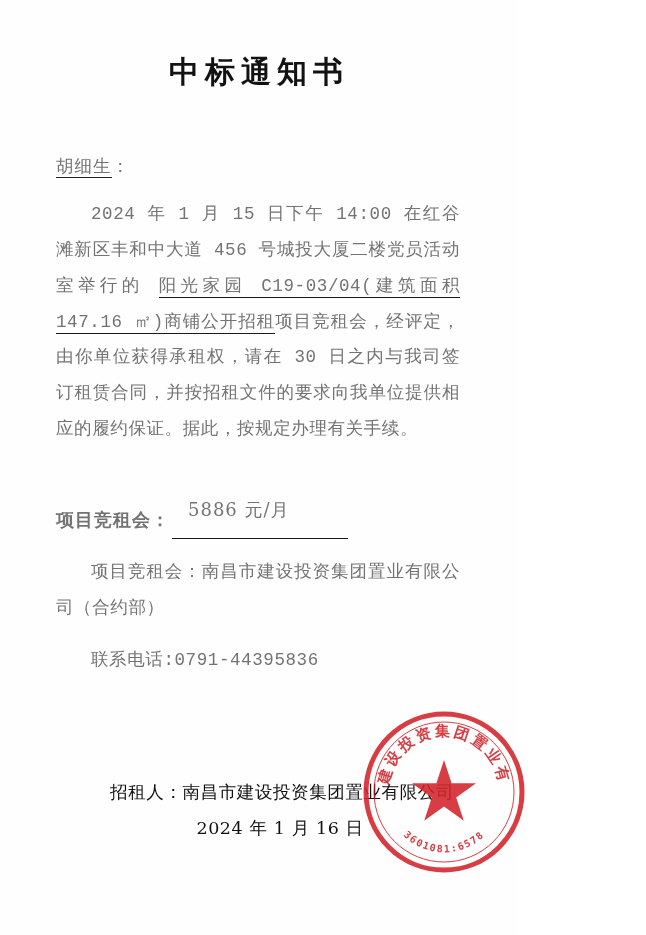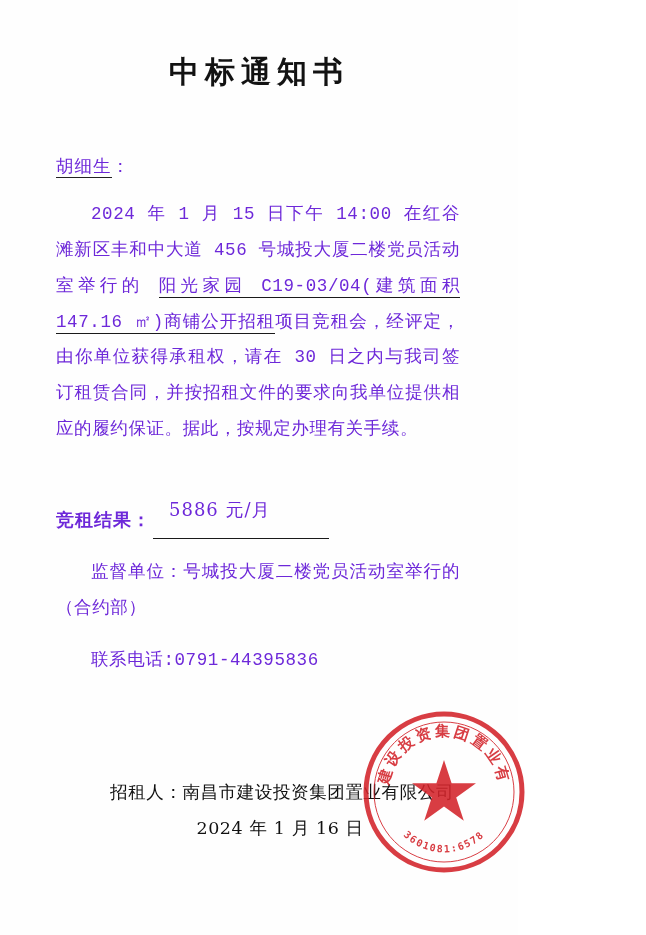--- a/index.html
+++ b/index.html
@@ -32,21 +32,21 @@
     margin-top: 52px;
     font-family: "DejaVu Serif", "Liberation Serif", serif;
     color: #121212;
   }
 
   .body-block {
     margin: 0 58px 0 56px;
     font-size: 17.5px;
     line-height: 2.05;
     letter-spacing: 0.6px;
-    color: #6d28d9;
+    color: #737373;
   }
 
   .addressee {
     margin-top: 56px;
     font-size: 17.5px;
     letter-spacing: 1px;
   }
   .addressee .name {
     border-bottom: 1px solid #222;
     padding-bottom: 1px;
@@ -123,26 +123,26 @@
 
   <div class="doc-title">中标通知书</div>
 
   <div class="body-block">
 
     <div class="addressee"><span class="name">胡细生</span><span>：</span></div>
 
     <div class="para indent"><span>2024 年 1 月 15 日下午 14:00 在红谷滩新区丰和中大道 456 号城投大厦二楼党员活动室举行的 </span><span class="u">阳光家园 C19-03/04(建筑面积 147.16 ㎡)商铺公开招租</span><span>项目竞租会，经评定，由你单位获得承租权，请在 30 日之内与我司签订租赁合同，并按招租文件的要求向我单位提供相应的履约保证。据此，按规定办理有关手续。</span></div>
 
     <div class="result-row">
-      <span class="result-label">竞租结果：</span>
+      <span class="result-label">项目竞租会：</span>
       <span class="result-value">5886 元/月</span>
     </div>
 
 
-    <div class="para indent line-sp">监督单位：号城投大厦二楼党员活动室举行的（合约部）</div>
+    <div class="para indent line-sp">项目竞租会：南昌市建设投资集团置业有限公司（合约部）</div>
 
     <div class="para indent line-sp">联系电话:0791-44395836</div>
 
   </div>
 
   <div class="seal">
     <svg width="168" height="168" viewBox="0 0 168 168" xmlns="http://www.w3.org/2000/svg">
       <circle cx="84" cy="84" r="78" fill="none" stroke="#d3232a" stroke-width="5"></circle>
       <circle cx="84" cy="84" r="70" fill="none" stroke="#d3232a" stroke-width="1"></circle>
       <path id="sealArc" d="M 84,84 m -56,0 a 56,56 0 1,1 112,0" fill="none" stroke="none"></path>

